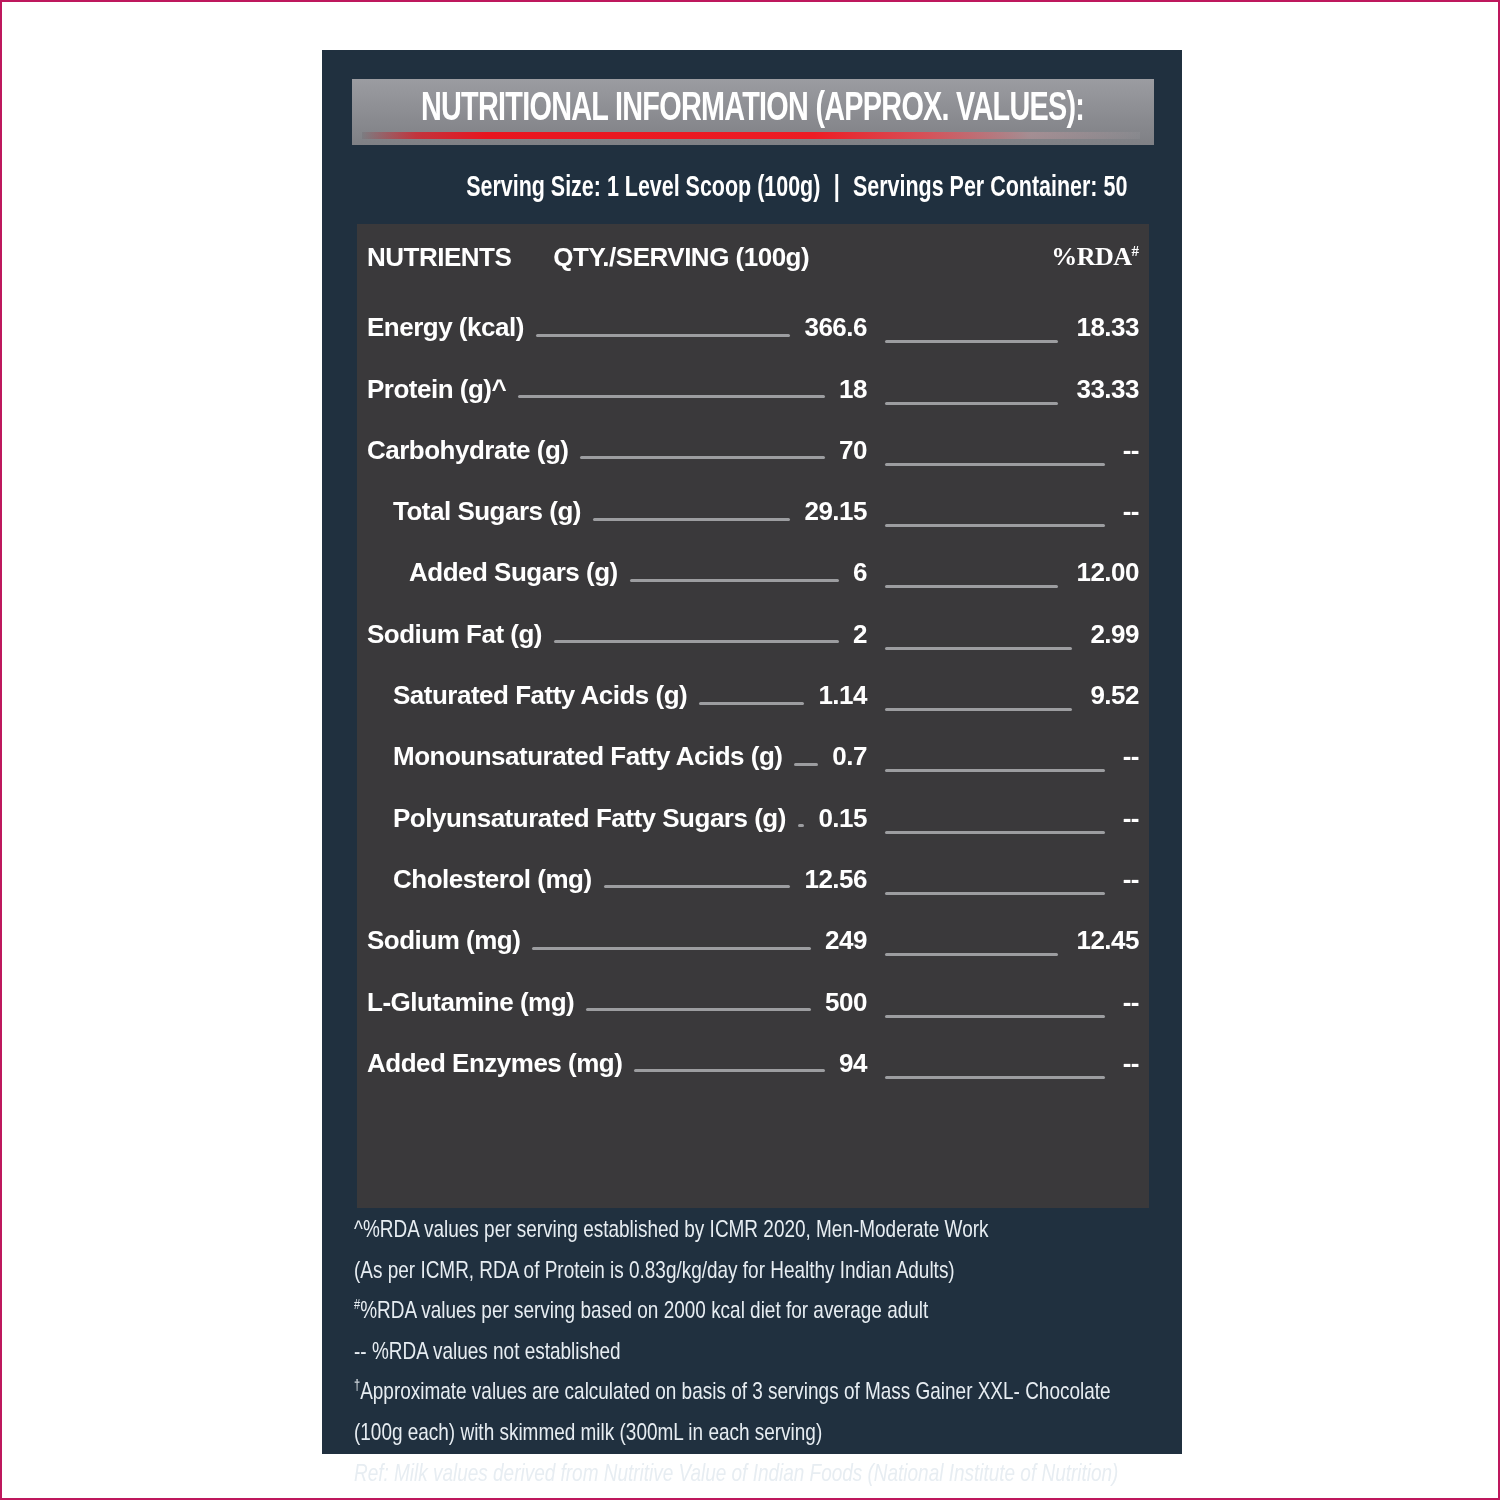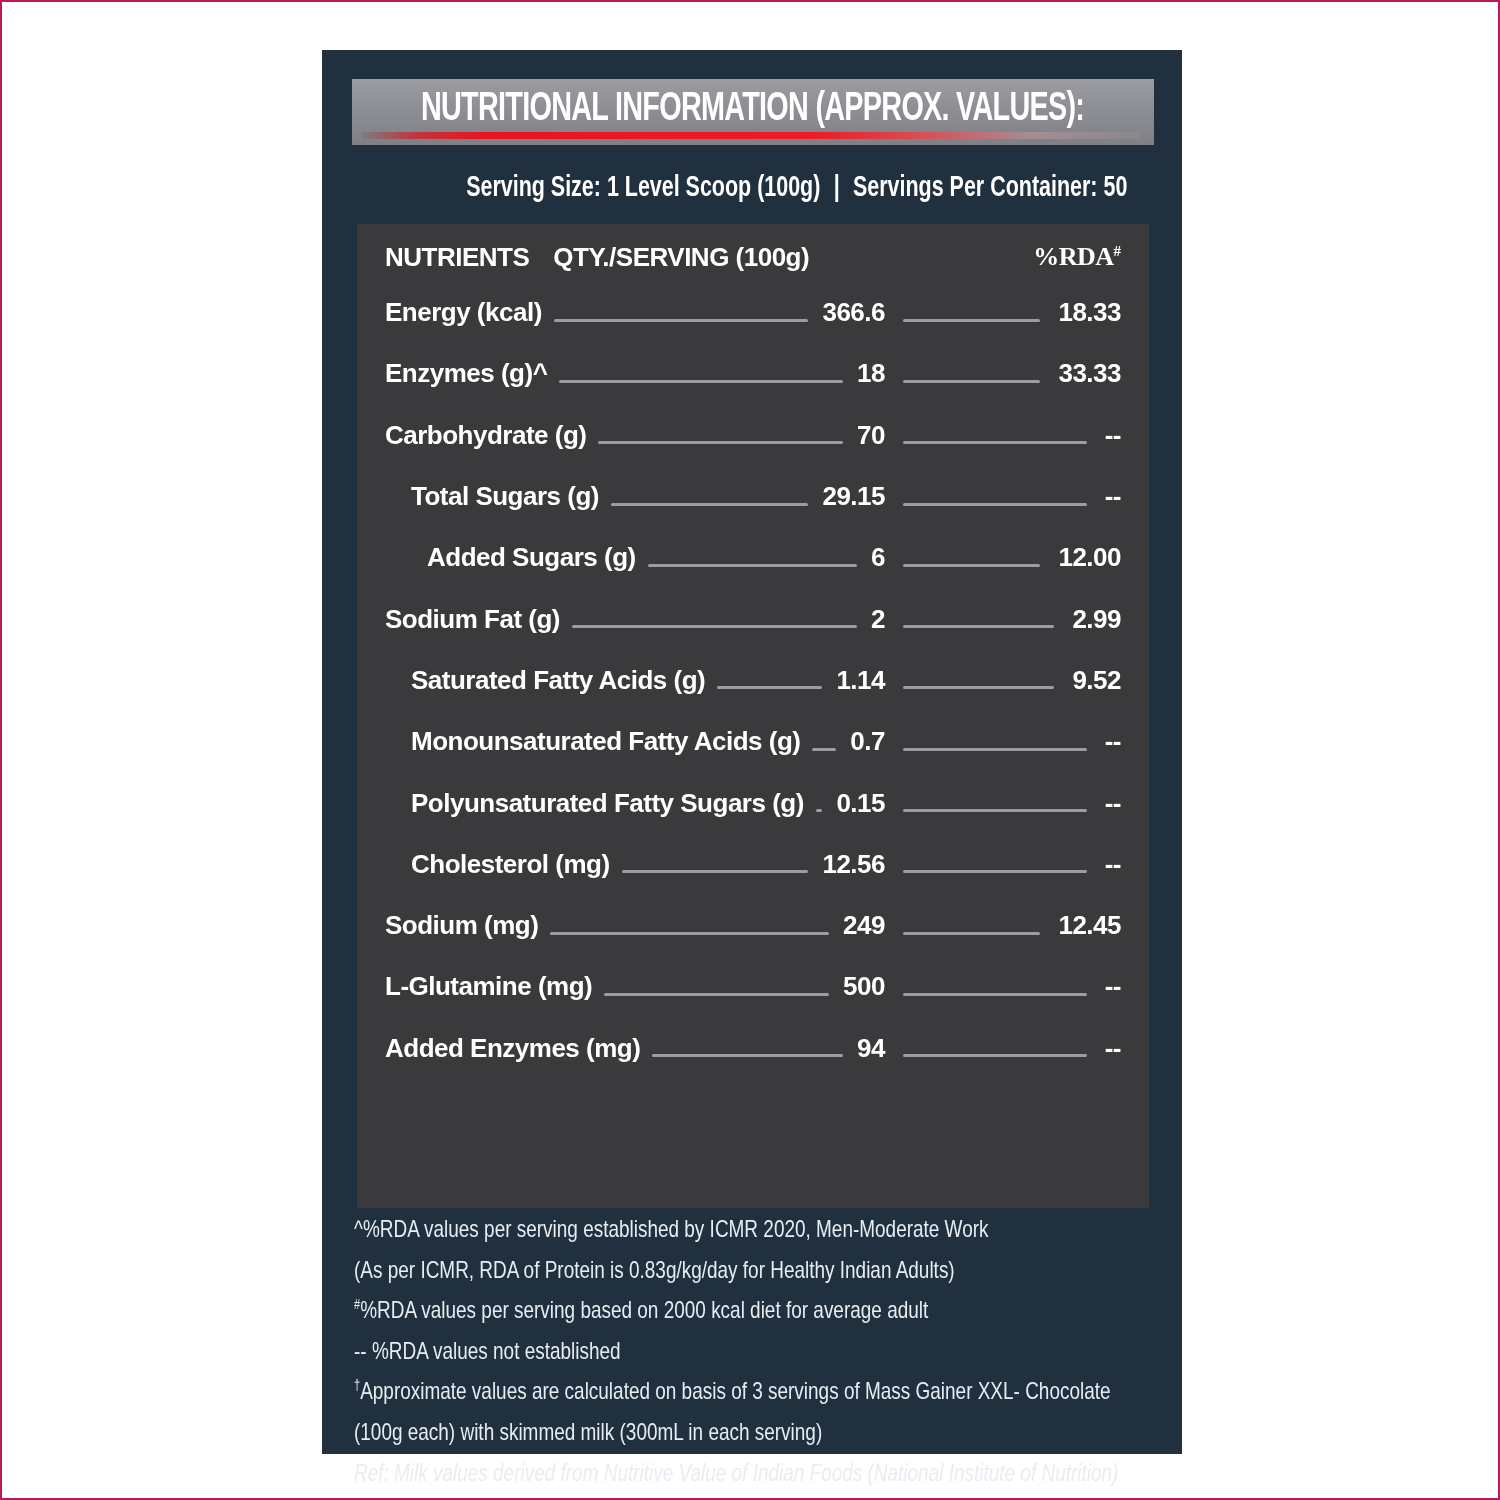--- a/index.html
+++ b/index.html
@@ -38,29 +38,29 @@
   
   .serving{
     position:absolute;left:0;top:120px;width:100%;text-align:center;
     color:#ffffff;font-weight:bold;font-size:29px;white-space:nowrap;padding-left:28px;
   }
   .serving .squeeze{display:inline-block;transform:scaleX(0.74);transform-origin:center;}
   .serving .divider{display:inline-block;padding:0 18px;font-weight:bold;}
   
   .table{
     position:absolute;left:35px;top:174px;width:792px;height:984px;
-    background:#3a393b;box-sizing:border-box;padding:0 28px;
+    background:#3a393b;box-sizing:border-box;padding:0 10px;
     color:#ffffff;font-weight:bold;font-size:26px;letter-spacing:-0.5px;
   }
   .thead{display:flex;align-items:center;height:50px;padding-top:8px;}
   .th-nutrients{white-space:nowrap;}
   .th-qty{flex:1;text-align:center;padding-right:200px;white-space:nowrap;}
   .th-rda{white-space:nowrap;font-family:Liberation Serif, serif;}
   sup.hash{font-size:15px;vertical-align:9px;letter-spacing:0;}
-  .row{display:flex;align-items:center;height:61.3px;}
+  .row{display:flex;align-items:flex-end;height:61.3px;}
   .sec1{display:flex;align-items:center;flex:0 0 500px;min-width:0;}
   .lbl{white-space:nowrap;}
   .ind1 .lbl{padding-left:26px;}
   .ind2 .lbl{padding-left:42px;}
   .leader{flex:1;height:3px;background:#9c9da0;border-radius:2px;}
   .l1{margin:15px 14px 0 12px;}
   .l2{flex:1;margin:15px 18px 0 18px;}
   .qty{white-space:nowrap;}
   .rda{white-space:nowrap;}
   
@@ -102,21 +102,21 @@
         <div class="sec1">
             <span class="lbl">Energy (kcal)</span>
             <div class="leader l1"></div>
             <span class="qty">366.6</span>
           </div>
         <div class="leader l2"></div>
         <span class="rda">18.33</span>
       </div>
       <div class="row ind0">
         <div class="sec1">
-            <span class="lbl">Enzymes (g)^</span>
+            <span class="lbl">Protein (g)^</span>
             <div class="leader l1"></div>
             <span class="qty">18</span>
           </div>
         <div class="leader l2"></div>
         <span class="rda">33.33</span>
       </div>
       <div class="row ind0">
         <div class="sec1">
             <span class="lbl">Carbohydrate (g)</span>
             <div class="leader l1"></div>

